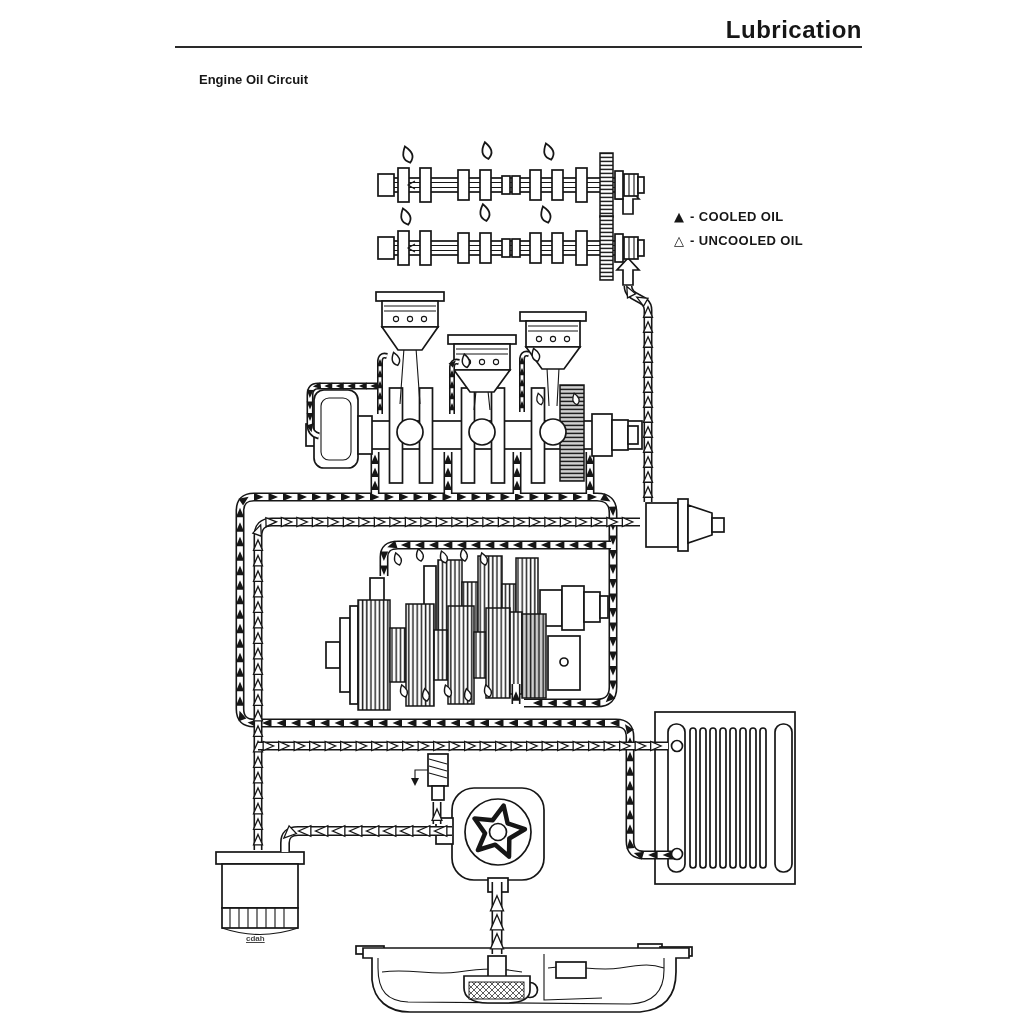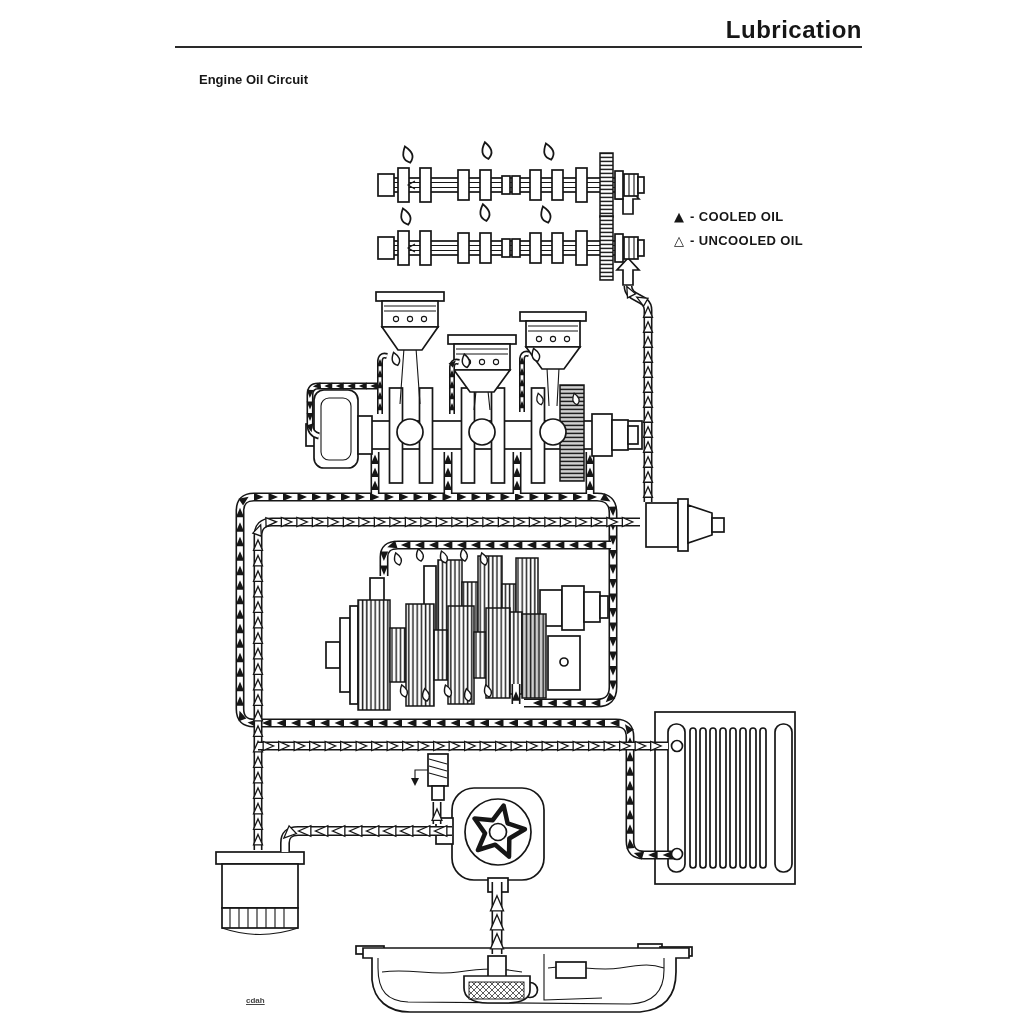--- a/index.html
+++ b/index.html
@@ -4,21 +4,21 @@
 <style>
   html,body{margin:0;padding:0;background:#fff;}
   body{width:1024px;height:1024px;position:relative;font-family:"Liberation Sans",sans-serif;color:#161616;overflow:hidden;}
   .hdr-title{position:absolute;top:16px;right:162px;font-size:24px;font-weight:bold;letter-spacing:.5px;}
   .hdr-rule{position:absolute;top:46px;left:175px;right:162px;height:2px;background:#2a2a2a;}
   .sec-title{position:absolute;top:72px;left:175px;font-size:13px;font-weight:bold;margin-left:24px;}
   .legend{position:absolute;top:208px;left:674px;}
   .legend-row{display:flex;align-items:center;height:16px;margin-bottom:8px;}
   .tri{font-size:13px;line-height:13px;margin-right:6px;font-family:"DejaVu Sans",sans-serif;}
   .legend-label{font-size:13px;font-weight:bold;letter-spacing:.4px;}
-  .fig-code{position:absolute;top:996px;left:246px;font-size:8px;font-weight:bold;color:#444;text-decoration:underline;}
+  .fig-code{position:absolute;top:934px;left:246px;font-size:8px;font-weight:bold;color:#444;text-decoration:underline;}
   svg{position:absolute;inset:0;}
   svg *{vector-effect:none;}
   .ol{fill:#fff;stroke:#161616;stroke-width:1.7;}
   .th{fill:none;stroke:#161616;stroke-width:1.1;}
   .gear{fill:url(#teethV);stroke:#161616;stroke-width:1.5;}
   .gearH{fill:url(#teethH);stroke:#161616;stroke-width:1.5;}
 </style>
 </head>
 <body>
 

